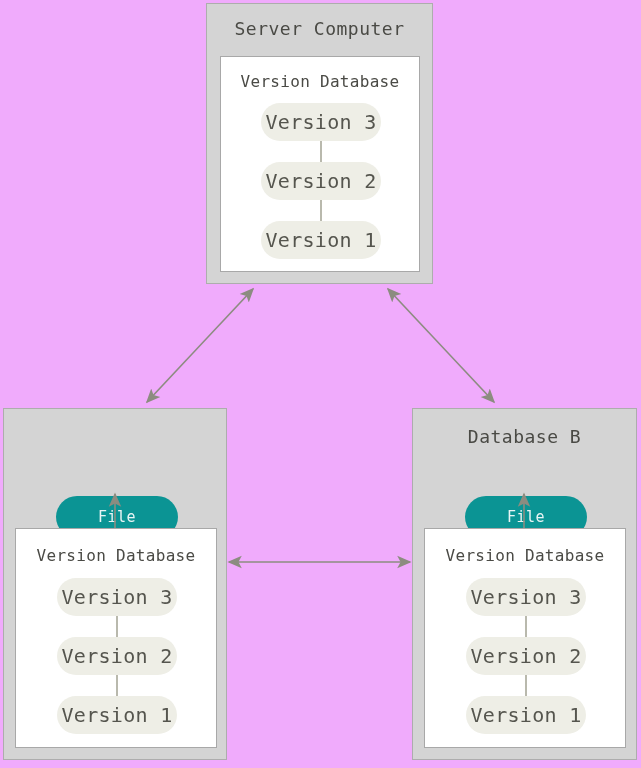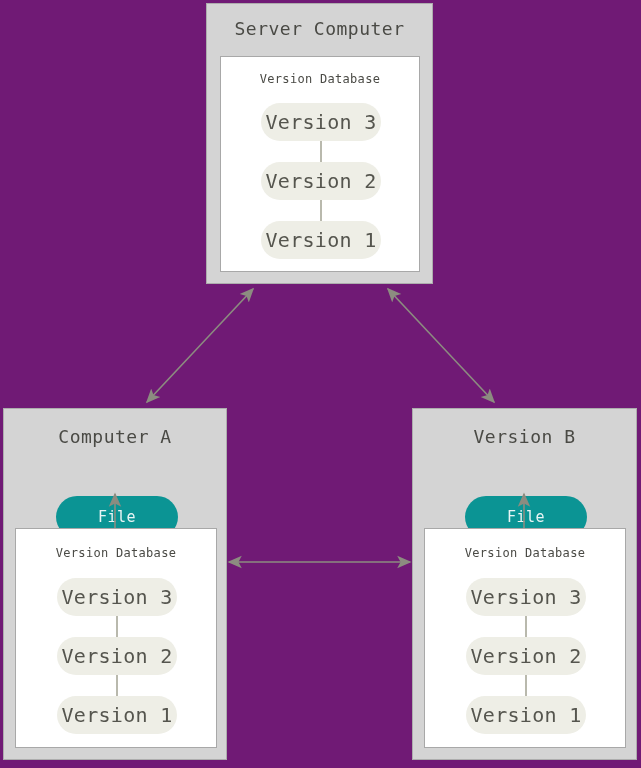--- a/index.html
+++ b/index.html
@@ -4,21 +4,21 @@
 <style>
   html, body {
     margin: 0;
     padding: 0;
     background: #fbfbf9;
   }
   #diagram {
     position: relative;
     width: 641px;
     height: 768px;
-    background: #701a75;
+    background: #f0abfc;
     font-family: "DejaVu Sans Mono", "Liberation Mono", monospace;
     overflow: hidden;
   }
 
   
   .computer-box {
     position: absolute;
     background: #d4d4d4;
     border: 1px solid #adadad;
     box-sizing: border-box;
@@ -39,21 +39,21 @@
     position: absolute;
     background: #ffffff;
     border: 1px solid #a8a8a8;
     box-sizing: border-box;
   }
   .vdb-title {
     position: absolute;
     left: 0;
     right: 0;
     text-align: center;
-    font-size: 12px;
+    font-size: 16px;
     letter-spacing: 0.3px;
     color: #4a4a45;
     white-space: nowrap;
   }
 
   
   .pill {
     position: absolute;
     background: #eeeee6;
     border-radius: 19px;
@@ -112,38 +112,37 @@
       <div class="pill-link" style="left:99px; top:84px; height:22px;"></div>
       <div class="pill-link" style="left:99px; top:143px; height:22px;"></div>
 
       <div class="pill" style="left:40px; top:46px; width:120px; height:38px;">Version 3</div>
       <div class="pill" style="left:40px; top:105px; width:120px; height:38px;">Version 2</div>
       <div class="pill" style="left:40px; top:164px; width:120px; height:38px;">Version 1</div>
     </div>
   </div>
 
   <div class="computer-box" style="left:3px; top:408px; width:224px; height:352px;">
-    <div class="computer-title" style="top:17px;">Computer A</div>
 
     <div class="pill-file" style="left:52px; top:47px; width:122px; height:42px;">File</div>
 
     <div class="vdb-panel" style="left:11px; top:119px; width:202px; height:220px;">
       <div class="vdb-title" style="top:17px;">Version Database</div>
 
       <div class="pill-link" style="left:100px; top:87px; height:22px;"></div>
       <div class="pill-link" style="left:100px; top:146px; height:22px;"></div>
 
       <div class="pill" style="left:41px; top:49px; width:120px; height:38px;">Version 3</div>
       <div class="pill" style="left:41px; top:108px; width:120px; height:38px;">Version 2</div>
       <div class="pill" style="left:41px; top:167px; width:120px; height:38px;">Version 1</div>
     </div>
   </div>
 
   <div class="computer-box" style="left:412px; top:408px; width:225px; height:352px;">
-    <div class="computer-title" style="top:17px;">Version B</div>
+    <div class="computer-title" style="top:17px;">Database B</div>
 
     <div class="pill-file" style="left:52px; top:47px; width:122px; height:42px;">File</div>
 
     <div class="vdb-panel" style="left:11px; top:119px; width:202px; height:220px;">
       <div class="vdb-title" style="top:17px;">Version Database</div>
 
       <div class="pill-link" style="left:100px; top:87px; height:22px;"></div>
       <div class="pill-link" style="left:100px; top:146px; height:22px;"></div>
 
       <div class="pill" style="left:41px; top:49px; width:120px; height:38px;">Version 3</div>

